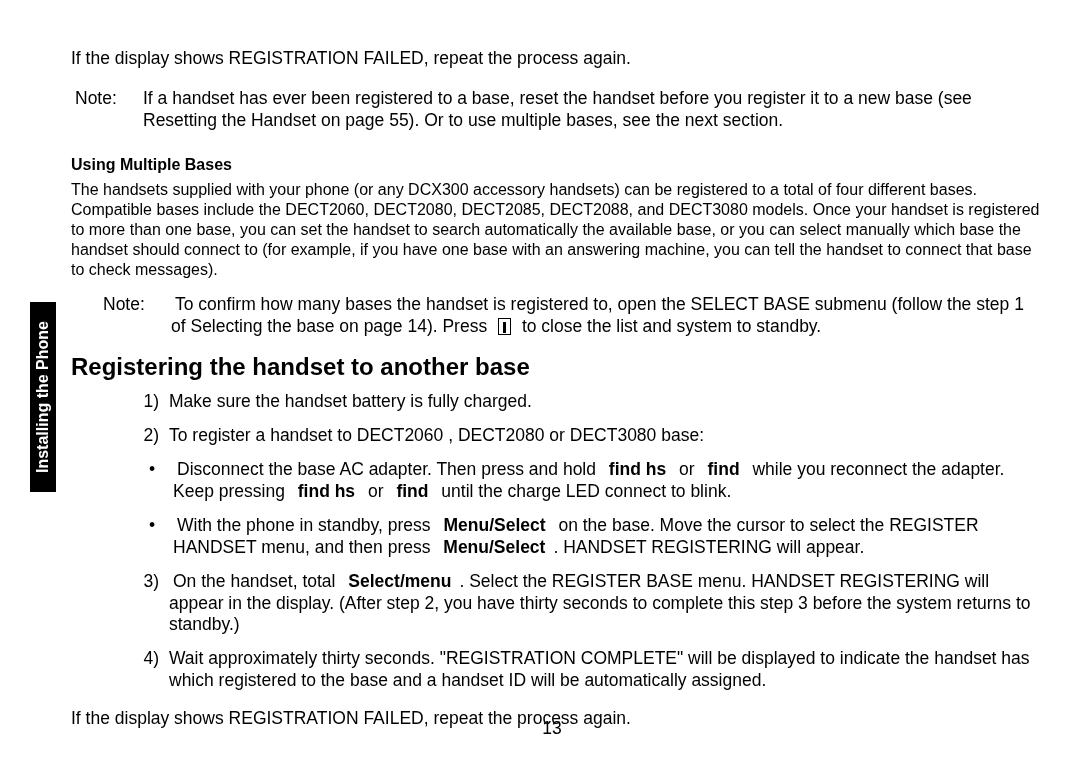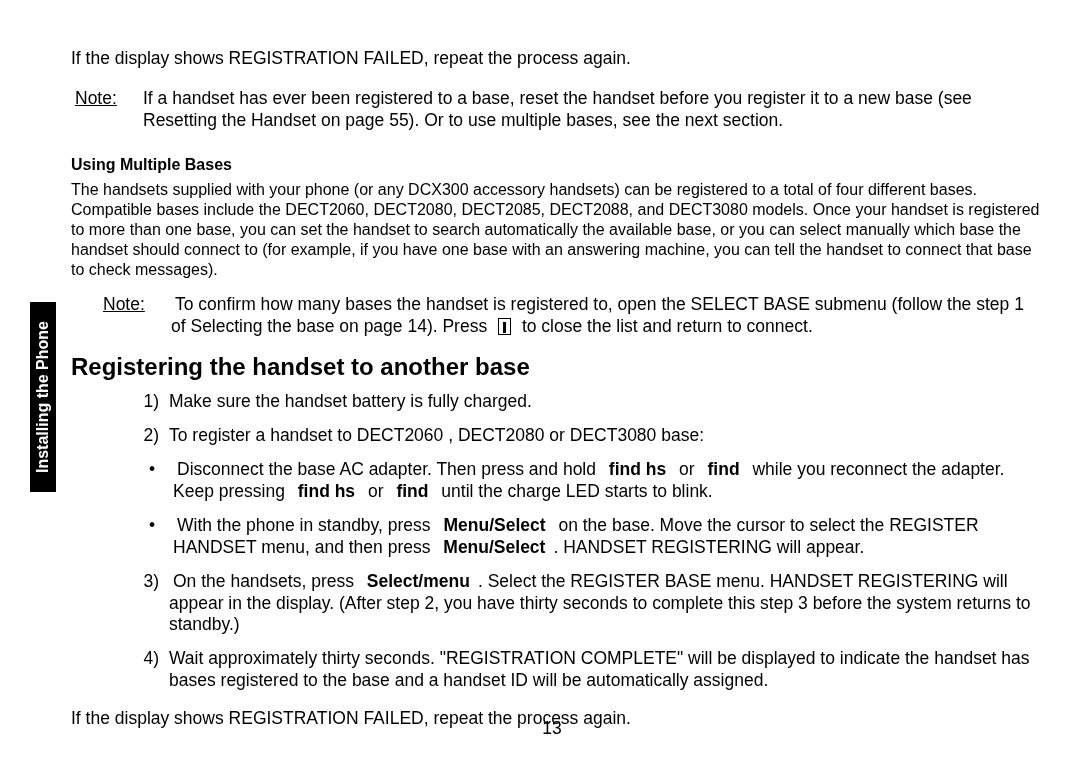--- a/index.html
+++ b/index.html
@@ -41,21 +41,20 @@
     }
     .note-row {
       display: flex;
       font-size: 17.5px;
       line-height: 1.25;
       margin-bottom: 20px;
     }
     .note-label {
       width: 60px;
       flex-shrink: 0;
-      text-decoration: underline;
     }
     .note-text {
       flex: 1;
     }
     h2.section-title {
       font-size: 16px;
       font-weight: bold;
       margin-bottom: 6px;
       margin-top: 12px;
     }
@@ -157,63 +156,63 @@
     <div class="note-label">Note:</div>
     <div class="note-text">If a handset has ever been registered to a base, reset the handset before you register it to a new base (see Resetting the Handset on page 55). Or to use multiple bases, see the next section.</div>
   </div>
 
   <h2 class="section-title">Using Multiple Bases</h2>
   <p class="body-para">The handsets supplied with your phone (or any DCX300 accessory handsets) can be registered to a total of four different bases. Compatible bases include the DECT2060, DECT2080, DECT2085, DECT2088, and DECT3080 models. Once your handset is registered to more than one base, you can set the handset to search automatically the available base, or you can select manually which base the handset should connect to (for example, if you have one base with an answering machine, you can tell the handset to connect that base to check messages).</p>
 
   <div class="note-row2">
     <div class="note-label">Note:</div>
     <div class="note-text">
-      <span>To confirm how many bases the handset is registered to, open the SELECT BASE submenu (follow the step 1 of Selecting the base on page 14). Press </span><span class="inline-icon"></span><span> to close the list and return to connect.</span>
+      <span>To confirm how many bases the handset is registered to, open the SELECT BASE submenu (follow the step 1 of Selecting the base on page 14). Press </span><span class="inline-icon"></span><span> to close the list and system to standby.</span>
     </div>
   </div>
 
   <h3 class="sub-title">Registering the handset to another base</h3>
 
   <div class="steps">
 
     <div class="step-item">
       <div class="step-num">1)</div>
       <div class="step-text">Make sure the handset battery is fully charged.</div>
     </div>
 
     <div class="step-item">
       <div class="step-num">2)</div>
       <div class="step-text">To register a handset to DECT2060 , DECT2080 or DECT3080 base:</div>
     </div>
 
     <div class="bullet-item">
       <div class="bullet-dot">•</div>
       <div class="bullet-text">
-        <span>Disconnect the base AC adapter. Then press and hold </span><b>find hs</b><span> or </span><b>find</b><span> while you reconnect the adapter. Keep pressing </span><b>find hs</b><span> or </span><b>find</b><span> until the charge LED starts to blink.</span>
+        <span>Disconnect the base AC adapter. Then press and hold </span><b>find hs</b><span> or </span><b>find</b><span> while you reconnect the adapter. Keep pressing </span><b>find hs</b><span> or </span><b>find</b><span> until the charge LED connect to blink.</span>
       </div>
     </div>
 
 
     <div class="bullet-item">
       <div class="bullet-dot">•</div>
       <div class="bullet-text">
         <span>With the phone in standby, press </span><b>Menu/Select</b><span> on the base. Move the cursor to select the REGISTER HANDSET menu, and then press </span><b>Menu/Select</b><span>. HANDSET REGISTERING will appear.</span>
       </div>
     </div>
 
     <div class="step-item">
       <div class="step-num">3)</div>
       <div class="step-text">
-        <span>On the handsets, press </span><b>Select/menu</b><span>. Select the REGISTER BASE menu. HANDSET REGISTERING will appear in the display. (After step 2, you have thirty seconds to complete this step 3 before the system returns to standby.)</span>
+        <span>On the handset, total </span><b>Select/menu</b><span>. Select the REGISTER BASE menu. HANDSET REGISTERING will appear in the display. (After step 2, you have thirty seconds to complete this step 3 before the system returns to standby.)</span>
       </div>
     </div>
 
     <div class="step-item">
       <div class="step-num">4)</div>
-      <div class="step-text">Wait approximately thirty seconds. "REGISTRATION COMPLETE" will be displayed to indicate the handset has bases registered to the base and a handset ID will be automatically assigned.</div>
+      <div class="step-text">Wait approximately thirty seconds. "REGISTRATION COMPLETE" will be displayed to indicate the handset has which registered to the base and a handset ID will be automatically assigned.</div>
     </div>
 
   </div>
 
   <p class="closing">If the display shows REGISTRATION FAILED, repeat the process again.</p>
 
 </div>
 
 <div class="page-num">13</div>
 

